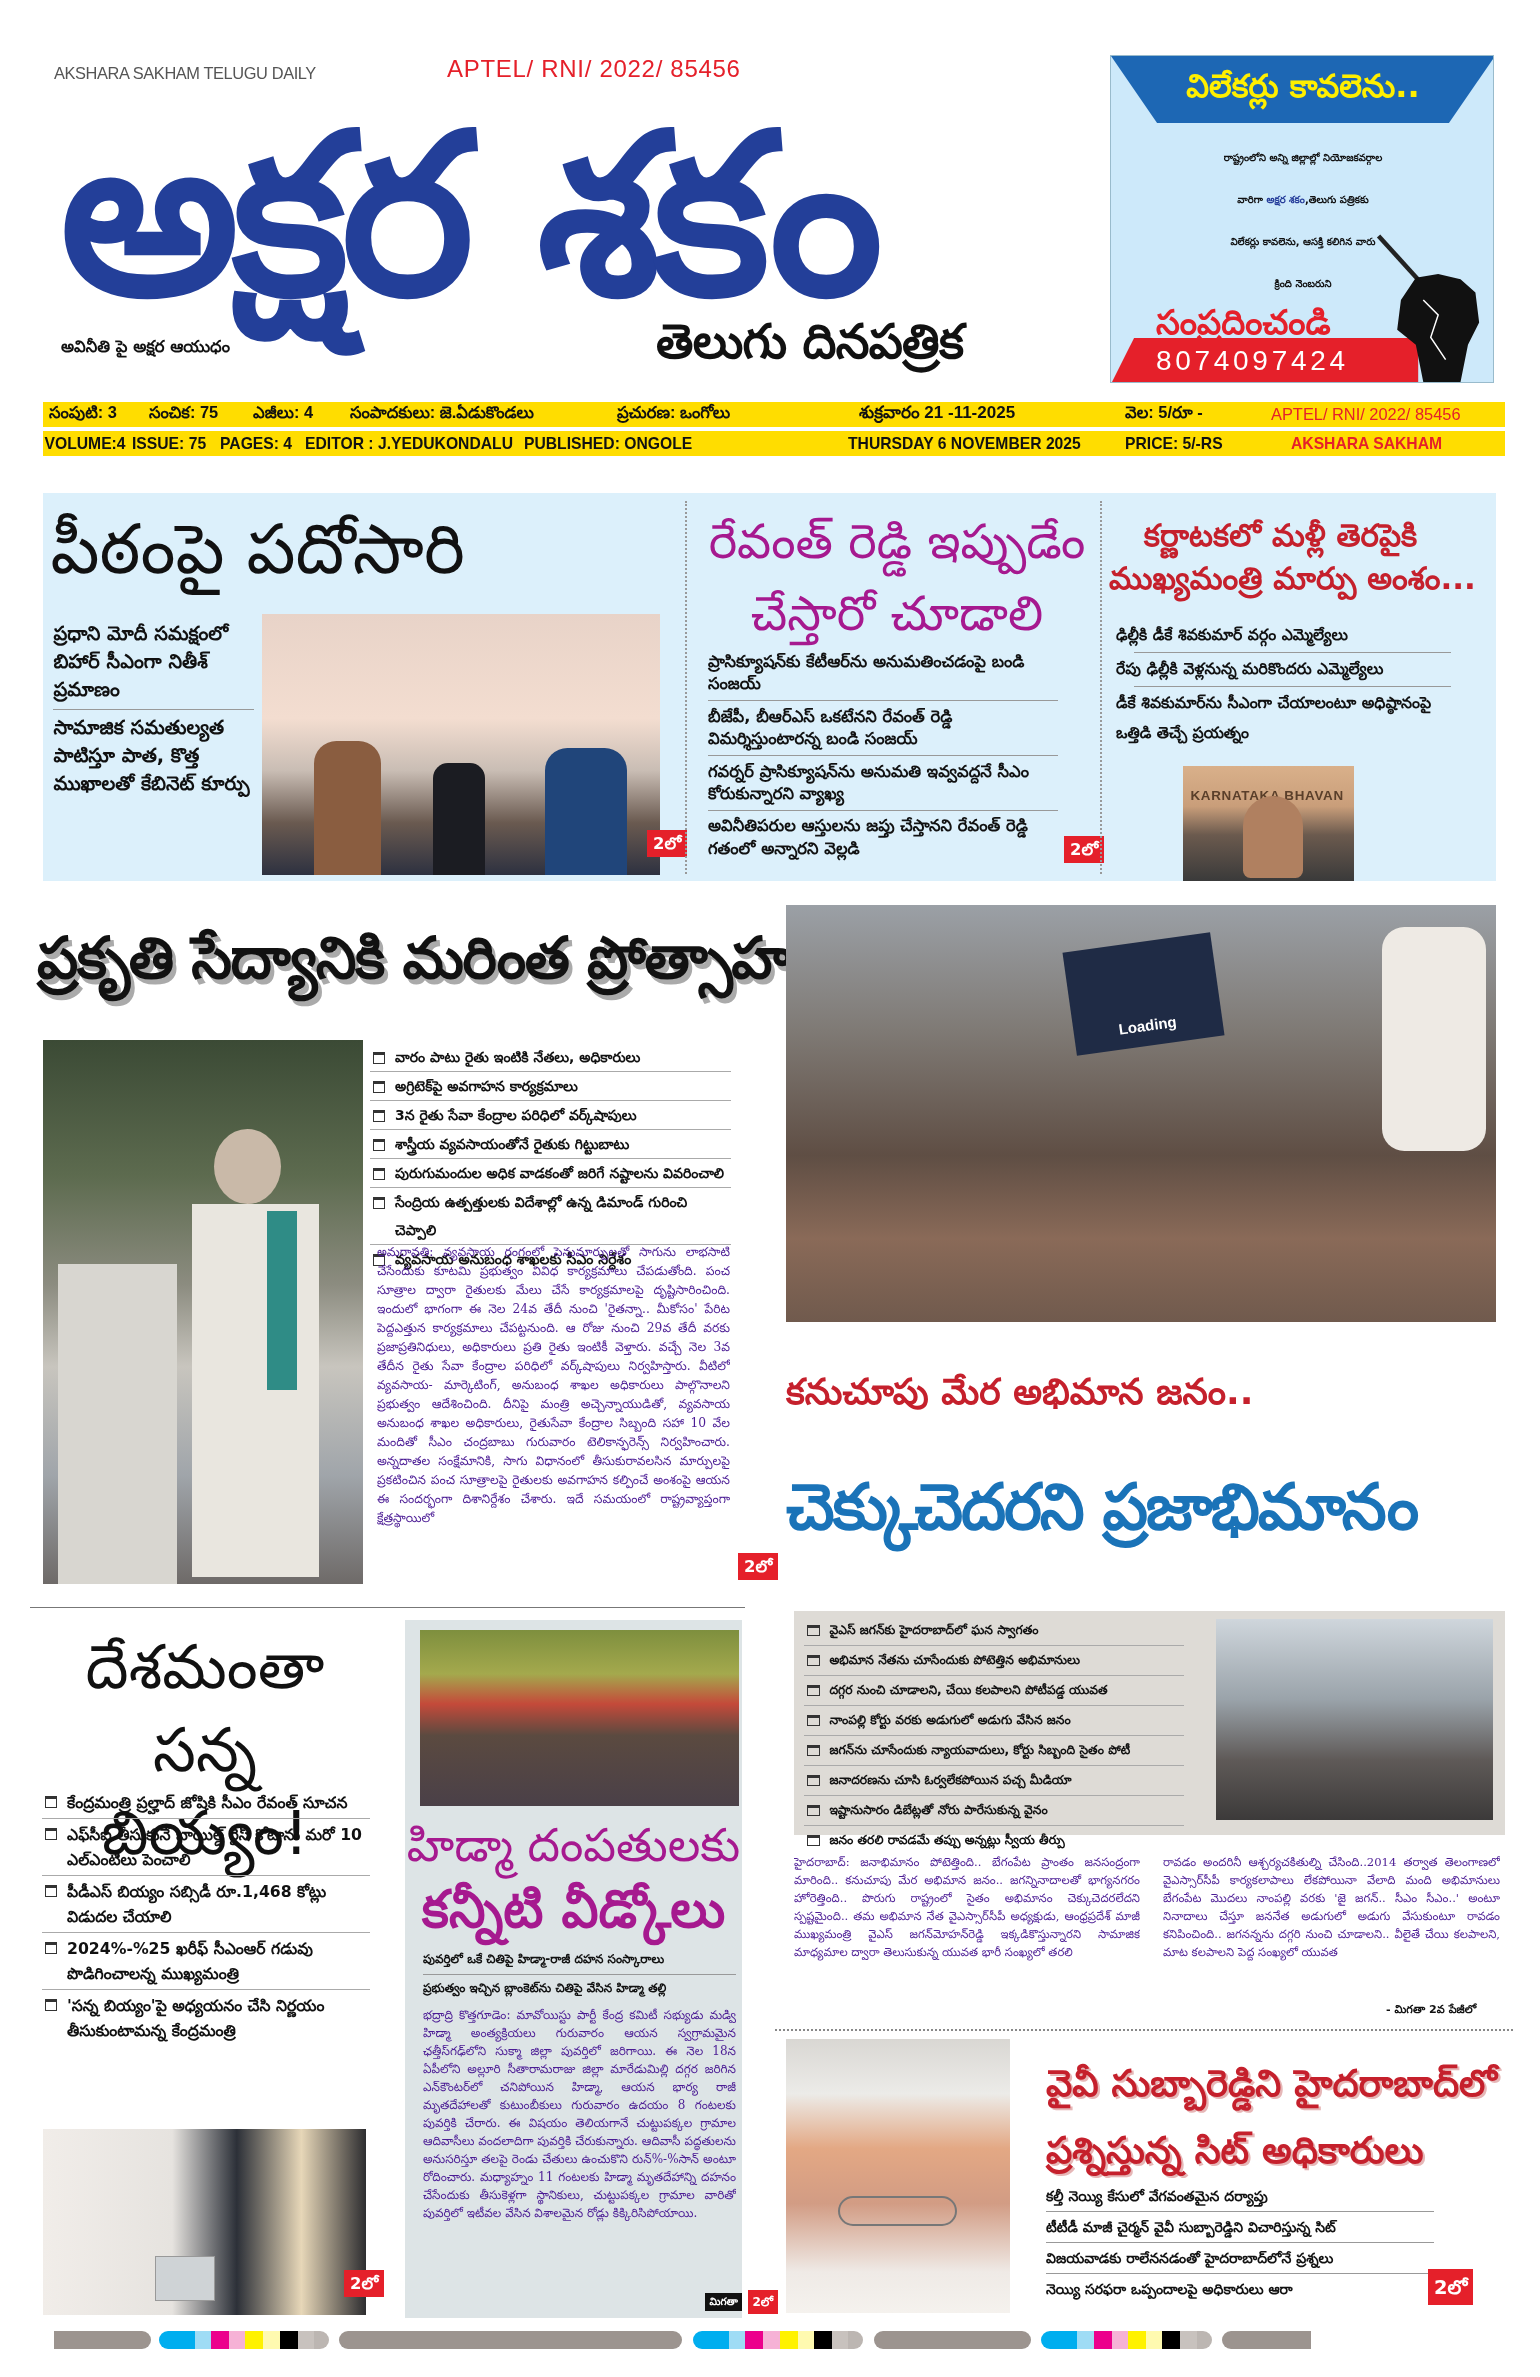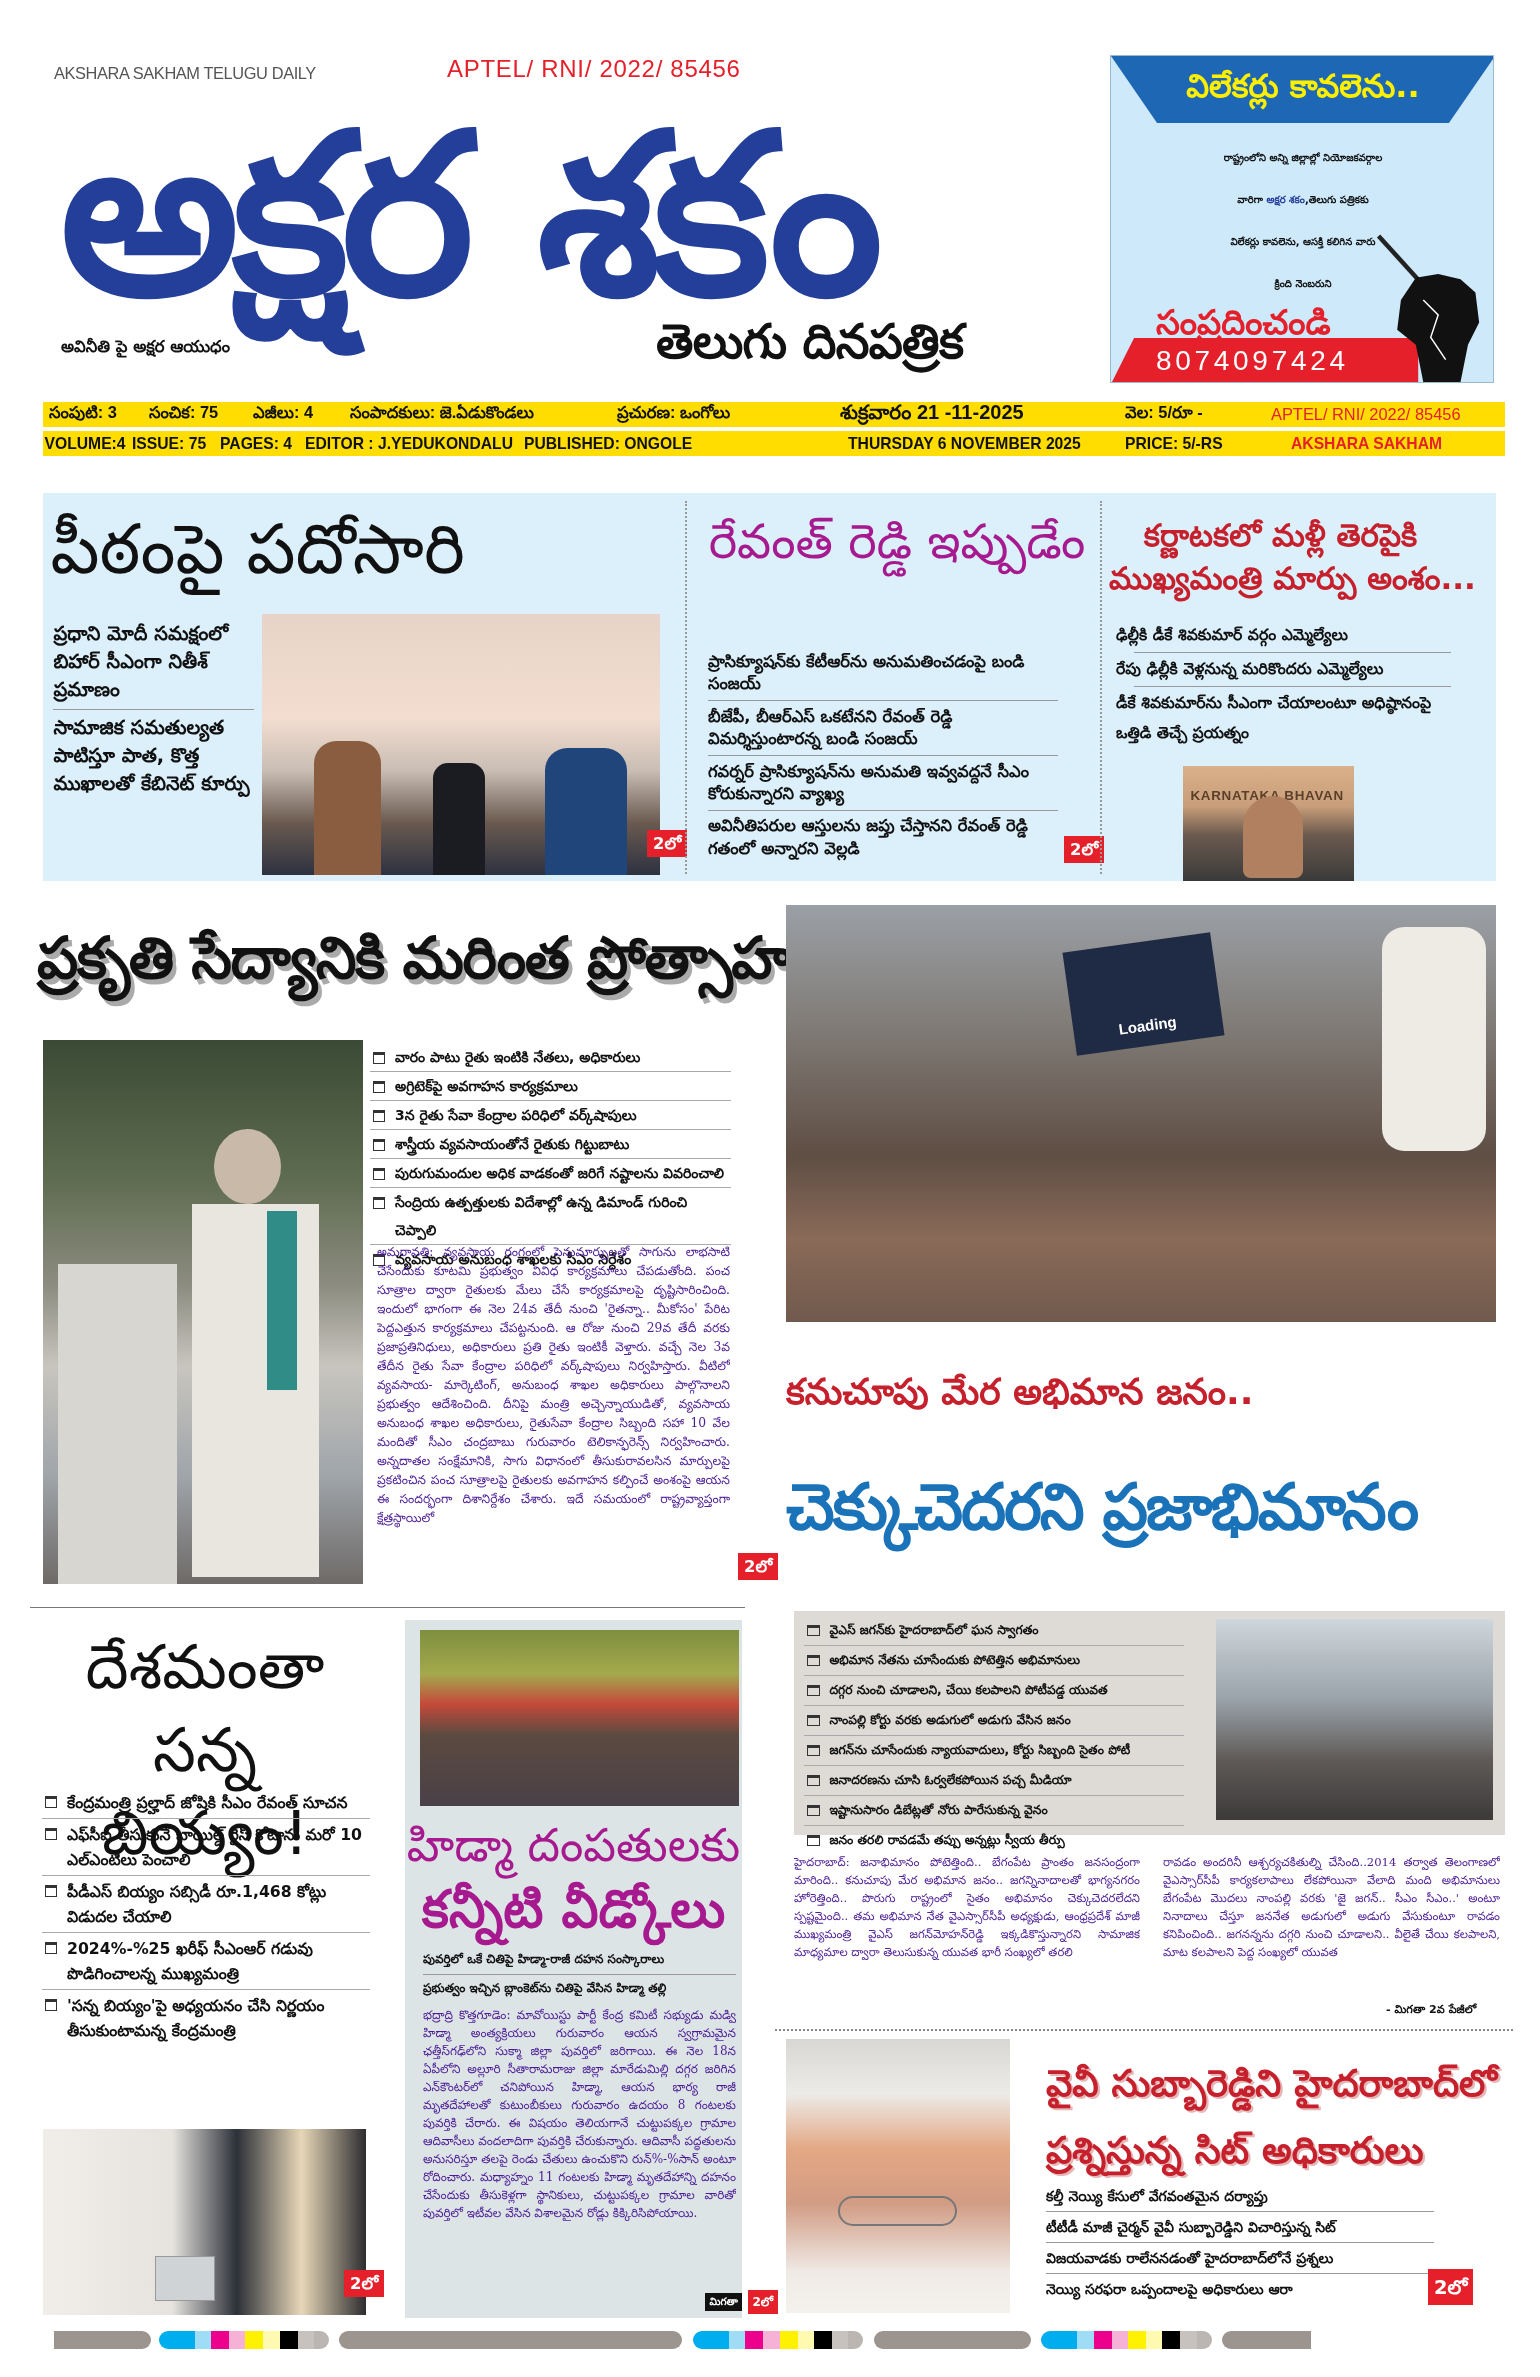--- a/index.html
+++ b/index.html
@@ -71,21 +71,21 @@
     <path d="M70 90 L90 110 L80 140 L100 170" stroke="#fff" stroke-width="2" fill="none"></path>
   </svg>
 </div>
 
 <div class="abs bar bar1">
   <span style="left:6px">సంపుటి: 3</span>
   <span style="left:106px">సంచిక: 75</span>
   <span style="left:210px">ఎజీలు: 4</span>
   <span style="left:307px">సంపాదకులు: జె.ఏడుకొండలు</span>
   <span style="left:574px">ప్రచురణ: ఒంగోలు</span>
-  <span style="left:797px;font-size:20px">శుక్రవారం 21 -11-2025</span>
+  <span style="left:816px;font-size:17px">శుక్రవారం 21 -11-2025</span>
   <span style="left:1082px">వెల: 5/రూ -</span>
   <span style="left:1228px;font-weight:normal" class="red">APTEL/ RNI/ 2022/ 85456</span>
 </div>
 <div class="abs bar bar2">
   <span style="left:1.5px">VOLUME:4</span>
   <span style="left:89px">ISSUE: 75</span>
   <span style="left:177px">PAGES: 4</span>
   <span style="left:262px">EDITOR : J.YEDUKONDALU</span>
   <span style="left:481px">PUBLISHED: ONGOLE</span>
   <span style="left:805px">THURSDAY 6 NOVEMBER 2025</span>
@@ -107,20 +107,21 @@
     <div class="abs" style="left:52px;top:127px;width:67px;height:134px;background:#8a5d40;border-radius:22.4px 22.4px 0 0"></div>
     <div class="abs" style="left:171px;top:149px;width:52px;height:112px;background:#1b1c22;border-radius:15px 15px 0 0"></div>
     <div class="abs" style="left:283px;top:134px;width:82px;height:127px;background:#20457a;border-radius:22.4px 22.4px 0 0"></div>
   </div>
   <div class="badge" style="left:604px;top:337px">2లో</div>
 
   <div class="vsep" style="left:642px"></div>
 
   <div class="abs" style="left:660px;top:12px;width:388px;text-align:center">
     <div class="h-magenta" style="font-size:48px;line-height:72px">రేవంత్ రెడ్డి ఇప్పుడేం</div>
+    <div class="h-magenta" style="font-size:48px;line-height:72px">చేస్తారో చూడాలి</div>
   </div>
   <div class="abs pointm" style="left:665px;top:158px;width:350px">
     <div>ప్రాసిక్యూషన్‌కు కేటీఆర్‌ను అనుమతించడంపై బండి సంజయ్</div>
     <div class="hr"></div>
     <div>బీజేపీ, బీఆర్ఎస్ ఒకటేనని రేవంత్ రెడ్డి విమర్శిస్తుంటారన్న బండి సంజయ్</div>
     <div class="hr"></div>
     <div>గవర్నర్ ప్రాసిక్యూషన్‌ను అనుమతి ఇవ్వవద్దనే సీఎం కోరుకున్నారని వ్యాఖ్య</div>
     <div class="hr"></div>
     <div>అవినీతిపరుల ఆస్తులను జప్తు చేస్తానని రేవంత్ రెడ్డి గతంలో అన్నారని వెల్లడి</div>
   </div>

